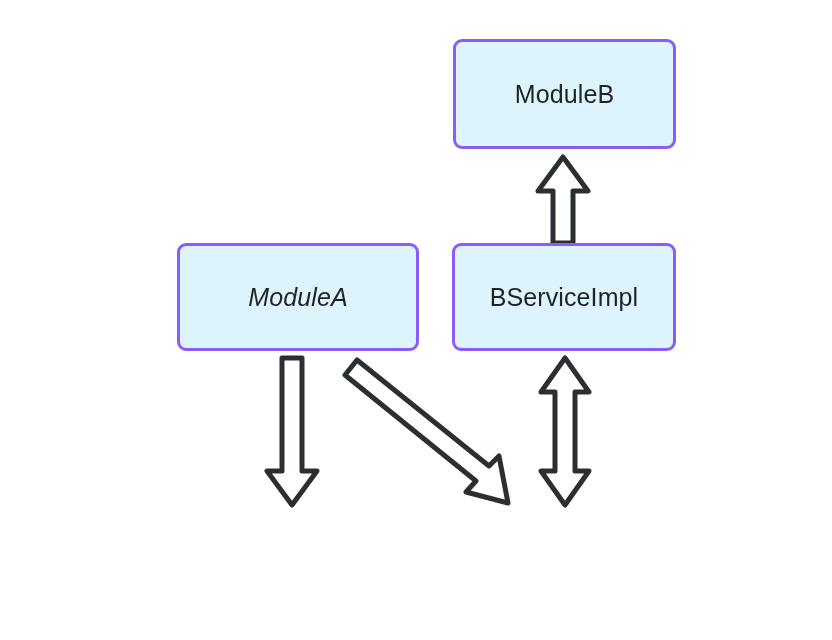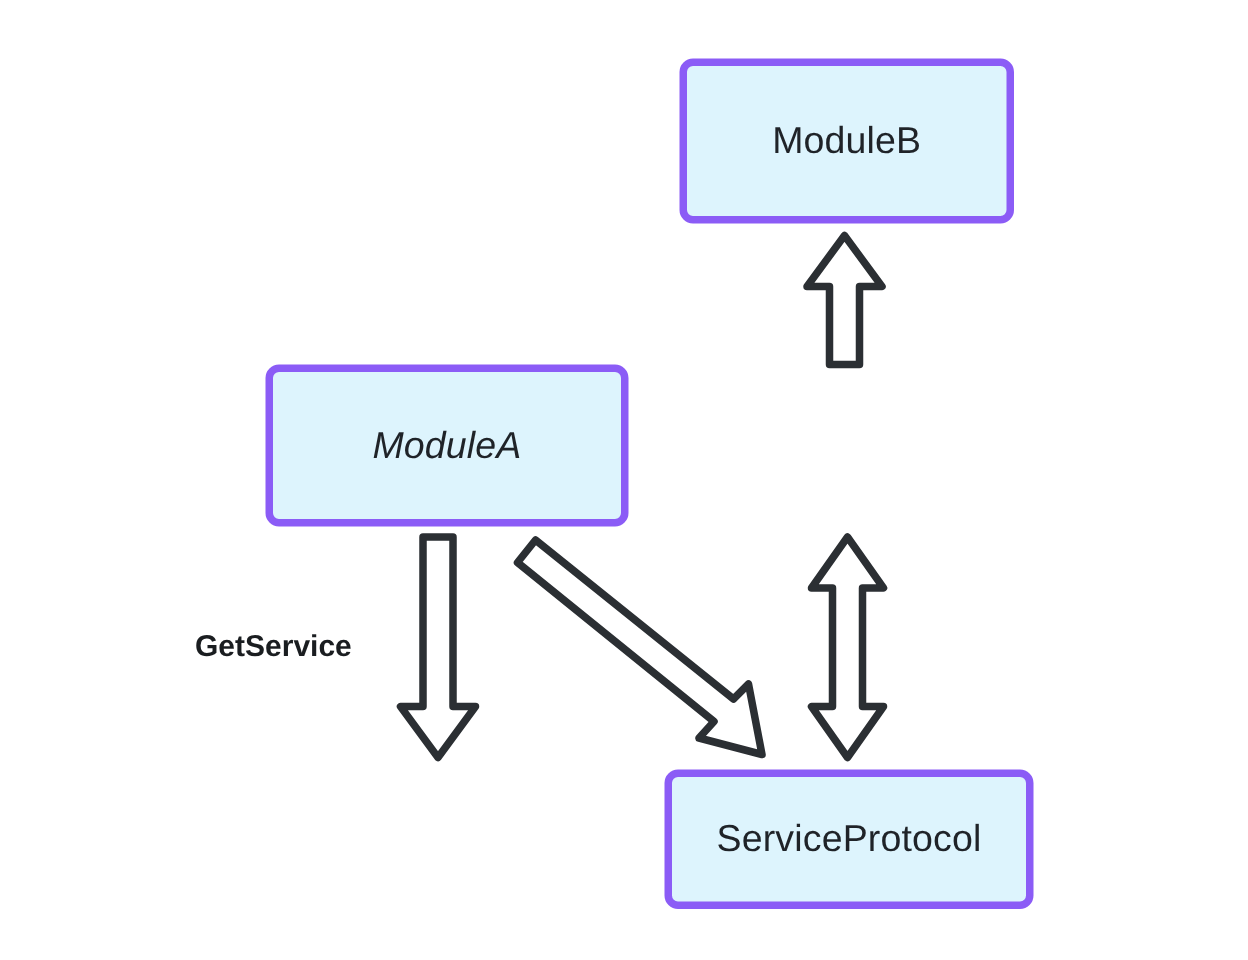--- a/index.html
+++ b/index.html
@@ -23,21 +23,21 @@
     position: absolute;
     left: 0;
     top: 0;
     width: 832px;
     height: 640px;
   }
   .node-box {
     position: absolute;
     box-sizing: border-box;
     background: #ddf4fd;
-    border: 5px solid #8b5cf6;
+    border: 3px solid #8b5cf6;
     border-radius: 9px;
     display: flex;
     align-items: center;
     justify-content: center;
     color: #1f2328;
     font-size: 25px;
     font-weight: 400;
     letter-spacing: 0.1px;
     font-family: "Liberation Sans", sans-serif;
     z-index: 2;
@@ -115,21 +115,20 @@
   </svg>
 
   <div class="node-box" id="node-moduleb">
     <span>ModuleB</span>
   </div>
 
   <div class="node-box" id="node-modulea">
     <span>ModuleA</span>
   </div>
 
+  <div class="node-box" id="node-bserviceimpl">
+    <span>BServiceImpl</span>
+  </div>
 
 
-  <div class="node-box" id="node-serviceprotocol">
-    <span>ServiceProtocol</span>
-  </div>
 
-  <div class="edge-label" id="label-getservice">GetService</div>
 
 </div>
 
 </body></html>

